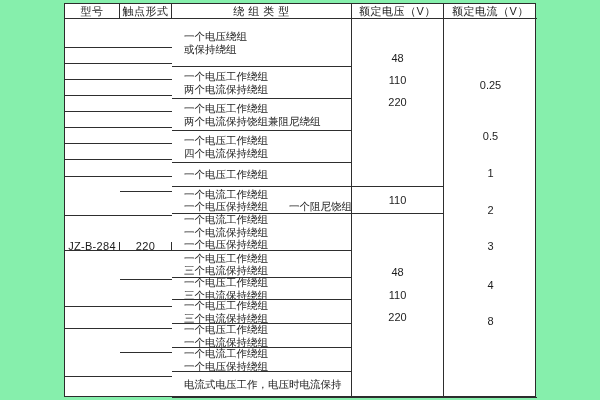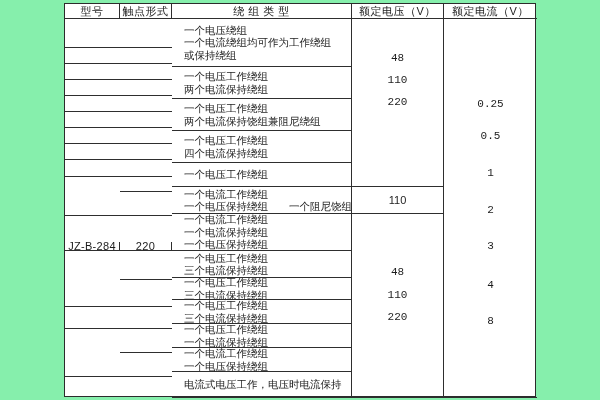--- a/index.html
+++ b/index.html
@@ -20,21 +20,21 @@
     font-size:11px;line-height:13px;overflow:hidden;box-sizing:border-box;
   }
   .cell.last-col{border-right:none;}
   .hdr{font-size:11px;letter-spacing:0.5px;}
   .num{letter-spacing:0.3px;margin-top:28px;}
   .wind{
     flex-direction:column;align-items:flex-start;justify-content:center;
     padding-left:12px;font-size:10.5px;line-height:12.5px;
   }
   .wind span{white-space:pre;display:block;}
-  .merged{position:relative;display:block;font-family:Liberation Mono, monospace;}
+  .merged{position:relative;display:block;}
   .vval{
     position:absolute;left:0;right:0;height:15px;line-height:15px;
     text-align:center;font-size:11px;
   }
 </style>
 </head>
 <body>
 
 <div class="page">
   <div class="spec-table">
@@ -75,21 +75,20 @@
     <div class="cell num" style="grid-area:13/2/14/3">220</div>
     <div class="cell num" style="grid-area:14/2/15/3">800</div>
     <div class="cell num" style="grid-area:15/2/16/3">303</div>
     <div class="cell num" style="grid-area:16/2/17/3">600</div>
     <div class="cell num" style="grid-area:17/2/18/3">303</div>
     <div class="cell num" style="grid-area:18/2/19/3">303</div>
     <div class="cell num" style="grid-area:19/2/20/3">303</div>
 
     <div class="cell wind" style="grid-area:2/3/5/4">
       <span>一个电压绕组</span>
-      <span>一个电流绕组均可作为工作绕组</span>
       <span>或保持绕组</span>
     </div>
     <div class="cell wind" style="grid-area:5/3/7/4">
       <span>一个电压工作绕组</span>
       <span>两个电流保持绕组</span>
     </div>
     <div class="cell wind" style="grid-area:7/3/9/4">
       <span>一个电压工作绕组</span>
       <span>两个电流保持饶组兼阻尼绕组</span>
     </div>
@@ -139,21 +138,21 @@
       <span class="vval" style="top:76px">220</span>
     </div>
     <div class="cell" style="grid-area:12/4/13/5">110</div>
     <div class="cell merged" style="grid-area:13/4/20/5">
       <span class="vval" style="top:51px">48</span>
       <span class="vval" style="top:74px">110</span>
       <span class="vval" style="top:96px">220</span>
     </div>
 
     <div class="cell merged last-col" style="grid-area:2/5/20/6">
-      <span class="vval" style="top:78px">0.25</span>
+      <span class="vval" style="top:59px">0.25</span>
       <span class="vval" style="top:110px">0.5</span>
       <span class="vval" style="top:147px">1</span>
       <span class="vval" style="top:184px">2</span>
       <span class="vval" style="top:220px">3</span>
       <span class="vval" style="top:259px">4</span>
       <span class="vval" style="top:295px">8</span>
     </div>
 
   </div>
 </div>

